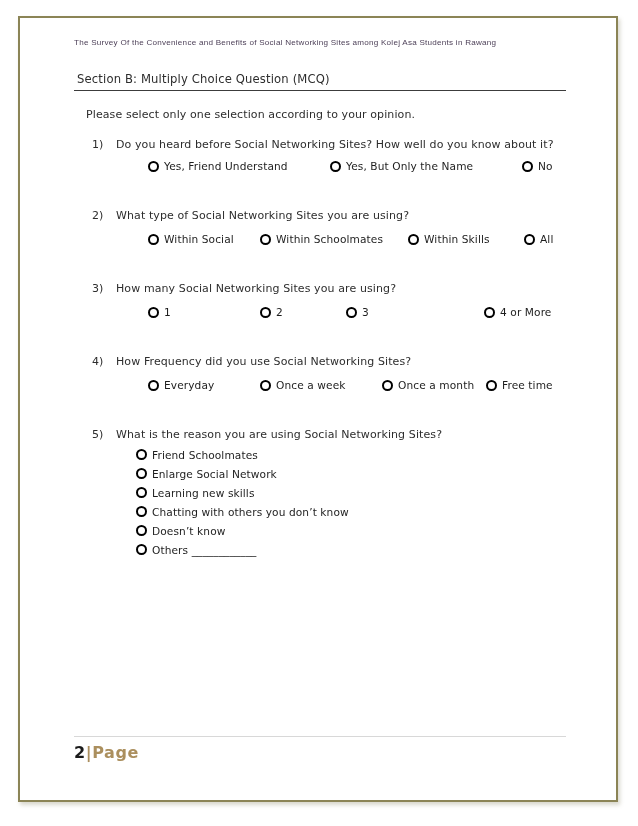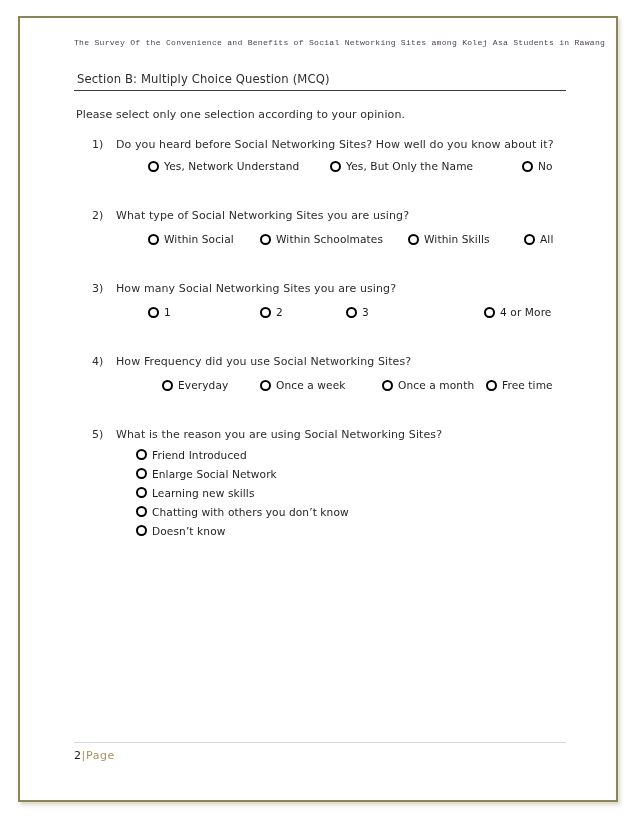--- a/index.html
+++ b/index.html
@@ -31,21 +31,21 @@
     left: 54px;
     top: 20px;
     width: 492px;
   }
 
   
   .doc-header {
     font-size: 8.1px;
     letter-spacing: 0.25px;
     color: #4c3f57;
-    font-family: Liberation Mono, monospace;
+    font-family: Liberation Sans, sans-serif;
     white-space: nowrap;
     margin: 0 0 25px 0;
   }
 
   
   .section-title {
     font-size: 11.6px;
     color: #2d2d2d;
     letter-spacing: 0.15px;
     margin: 3px;
@@ -54,21 +54,21 @@
     border: 0;
     border-top: 1.3px solid #3c3c3c;
     margin: 4px 0 0 0;
     width: 100%;
   }
 
   .instruction {
     font-size: 11px;
     color: #2d2d2d;
     letter-spacing: 0.1px;
-    margin: 17px 0 0 2px;
+    margin: 17px 0 0 12px;
   }
 
   
   .question-block { margin-top: 17px; }
   .question-block.spaced { margin-top: 29px; }
 
   .q-line {
     display: flex;
     align-items: baseline;
     font-size: 11px;
@@ -133,22 +133,22 @@
     bottom: 38px;
     width: 492px;
   }
   .footer-rule {
     border: 0;
     border-top: 1px solid #d8d8d8;
     margin: 0 0 6px 0;
     width: 100%;
   }
   .footer-text {
-    font-size: 11px;
-    font-weight: normal;
+    font-size: 16px;
+    font-weight: bold;
     letter-spacing: 0.6px;
   }
   .pg-num { color: #1a1a1a; }
   .pg-label { color: #ab8f5e; }
 </style>
 </head>
 <body>
 
 <div class="page">
 
@@ -162,21 +162,21 @@
     <div class="instruction">Please select only one selection according to your opinion.</div>
 
     <div class="question-block">
       <div class="q-line">
         <span class="q-num">1)</span>
         <span class="q-text">Do you heard before Social Networking Sites? How well do you know about it?</span>
       </div>
       <div class="opt-row">
         <div class="opt" style="left:74px">
           <span class="radio"></span>
-          <span>Yes, Network Understand</span>
+          <span>Yes, Friend Understand</span>
         </div>
         <div class="opt" style="left:256px">
           <span class="radio"></span>
           <span>Yes, But Only the Name</span>
         </div>
         <div class="opt" style="left:448px">
           <span class="radio"></span>
           <span>No</span>
         </div>
       </div>
@@ -231,21 +231,21 @@
         </div>
       </div>
     </div>
 
     <div class="question-block spaced">
       <div class="q-line">
         <span class="q-num">4)</span>
         <span class="q-text">How Frequency did you use Social Networking Sites?</span>
       </div>
       <div class="opt-row tight">
-        <div class="opt" style="left:88px">
+        <div class="opt" style="left:74px">
           <span class="radio"></span>
           <span>Everyday</span>
         </div>
         <div class="opt" style="left:186px">
           <span class="radio"></span>
           <span>Once a week</span>
         </div>
         <div class="opt" style="left:308px">
           <span class="radio"></span>
           <span>Once a month</span>
@@ -258,37 +258,41 @@
     </div>
 
     <div class="question-block spaced">
       <div class="q-line">
         <span class="q-num">5)</span>
         <span class="q-text">What is the reason you are using Social Networking Sites?</span>
       </div>
       <div class="opt-list">
         <div class="opt-item">
           <span class="radio"></span>
-          <span>Friend Introduced</span>
+          <span>Friend Schoolmates</span>
         </div>
         <div class="opt-item">
           <span class="radio"></span>
           <span>Enlarge Social Network</span>
         </div>
         <div class="opt-item">
           <span class="radio"></span>
           <span>Learning new skills</span>
         </div>
         <div class="opt-item">
           <span class="radio"></span>
           <span>Chatting with others you don’t know</span>
         </div>
         <div class="opt-item">
           <span class="radio"></span>
           <span>Doesn’t know</span>
+        </div>
+        <div class="opt-item">
+          <span class="radio"></span>
+          <span>Others ____________</span>
         </div>
       </div>
     </div>
 
   </div>
 
   <div class="footer">
     <hr class="footer-rule">
     <div class="footer-text">
       <span class="pg-num">2</span><span class="pg-label">|Page</span>

